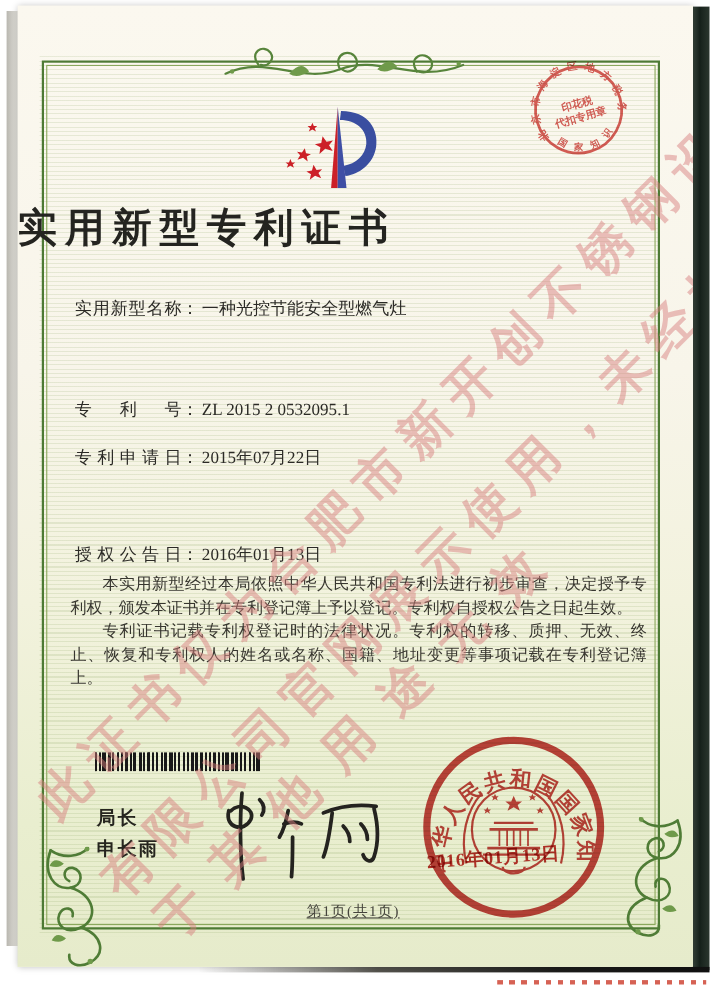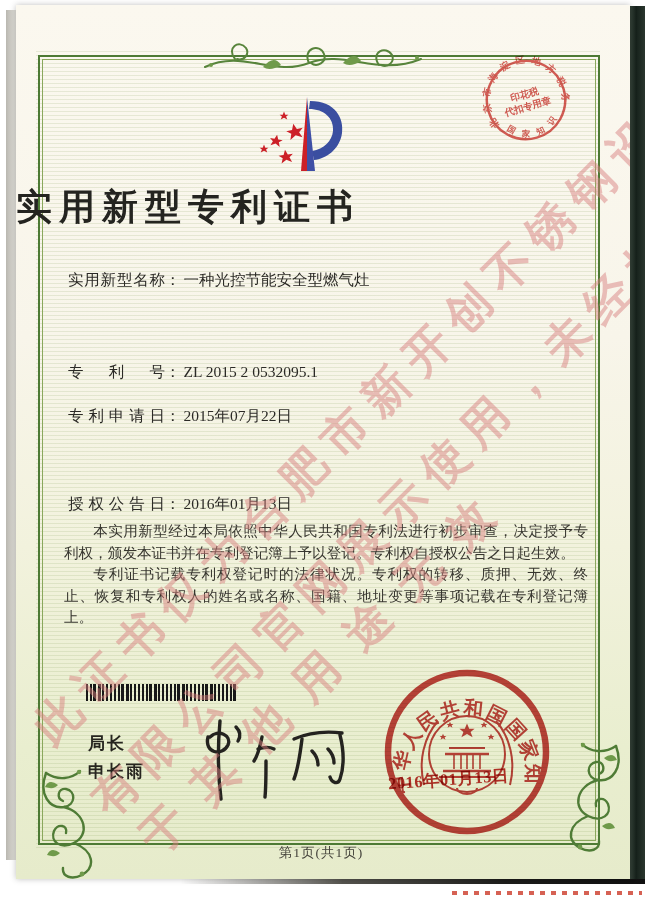--- a/index.html
+++ b/index.html
@@ -38,22 +38,22 @@
     line-height:21.6px;color:#37362f;text-align:justify;}
   .body-text p{margin:0;text-indent:2em;}
   .barcode{position:absolute;left:70px;top:679px;width:152px;height:17px;
     background-image:repeating-linear-gradient(90deg,#181818 0 2px,rgba(0,0,0,0) 2px 4px),
       repeating-linear-gradient(90deg,#181818 0 1px,rgba(0,0,0,0) 1px 7px);}
   .director{position:absolute;left:72px;top:727px;font-family:Liberation Sans, sans-serif;
     font-weight:bold;font-size:17px;color:#26251f;letter-spacing:2px;}
   .director-name{position:absolute;left:72px;top:755px;font-family:Liberation Sans, sans-serif;
     font-weight:bold;font-size:17px;color:#26251f;letter-spacing:2px;}
   .signature{position:absolute;left:158px;top:698px;}
-  .footer{position:absolute;left:200px;top:839px;width:210px;text-align:center;
-    font-size:13.5px;color:#45443c;letter-spacing:1px;}
+  .footer{position:absolute;left:200px;top:815px;width:210px;text-align:center;
+    font-size:13.5px;color:#45443c;letter-spacing:1px;text-decoration:underline;}
   
   .seal{position:absolute;left:356px;top:652px;mix-blend-mode:multiply;opacity:.92;}
   .seal-date{position:absolute;left:372px;top:764px;font-size:16.5px;font-weight:bold;
     color:#bf332d;letter-spacing:.5px;transform:rotate(-4deg);mix-blend-mode:multiply;white-space:nowrap;}
   
   .tax-stamp{position:absolute;left:460px;top:45px;transform:rotate(-16deg);
     mix-blend-mode:multiply;opacity:.85;}
   
   .wm{position:absolute;font-weight:bold;font-size:46px;letter-spacing:12px;
     color:rgba(216,126,126,.48);white-space:nowrap;transform:rotate(-45deg);

